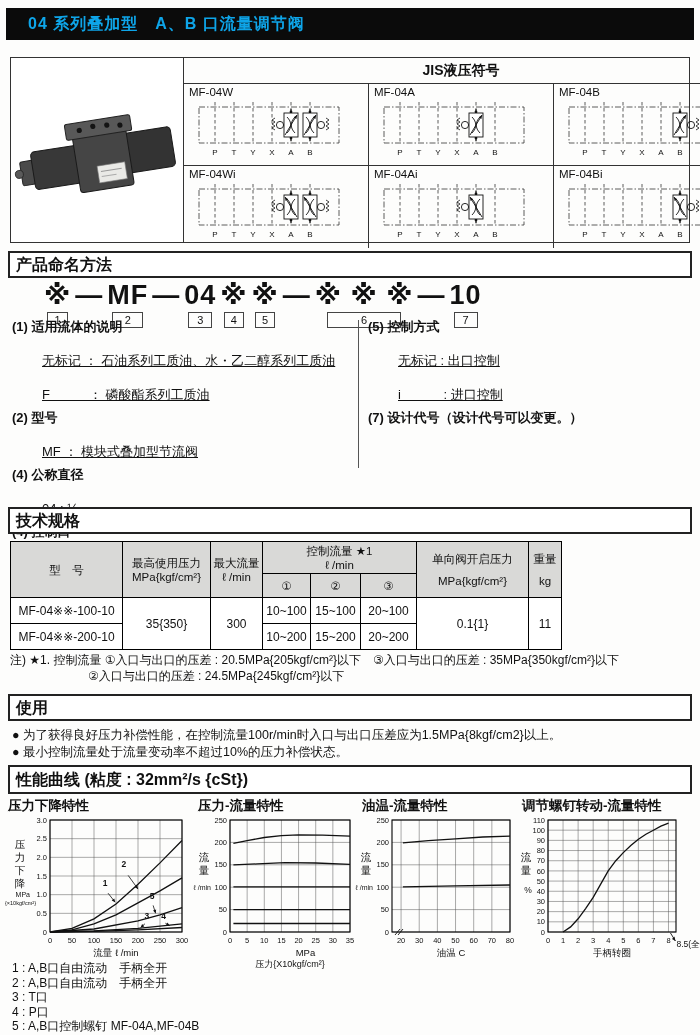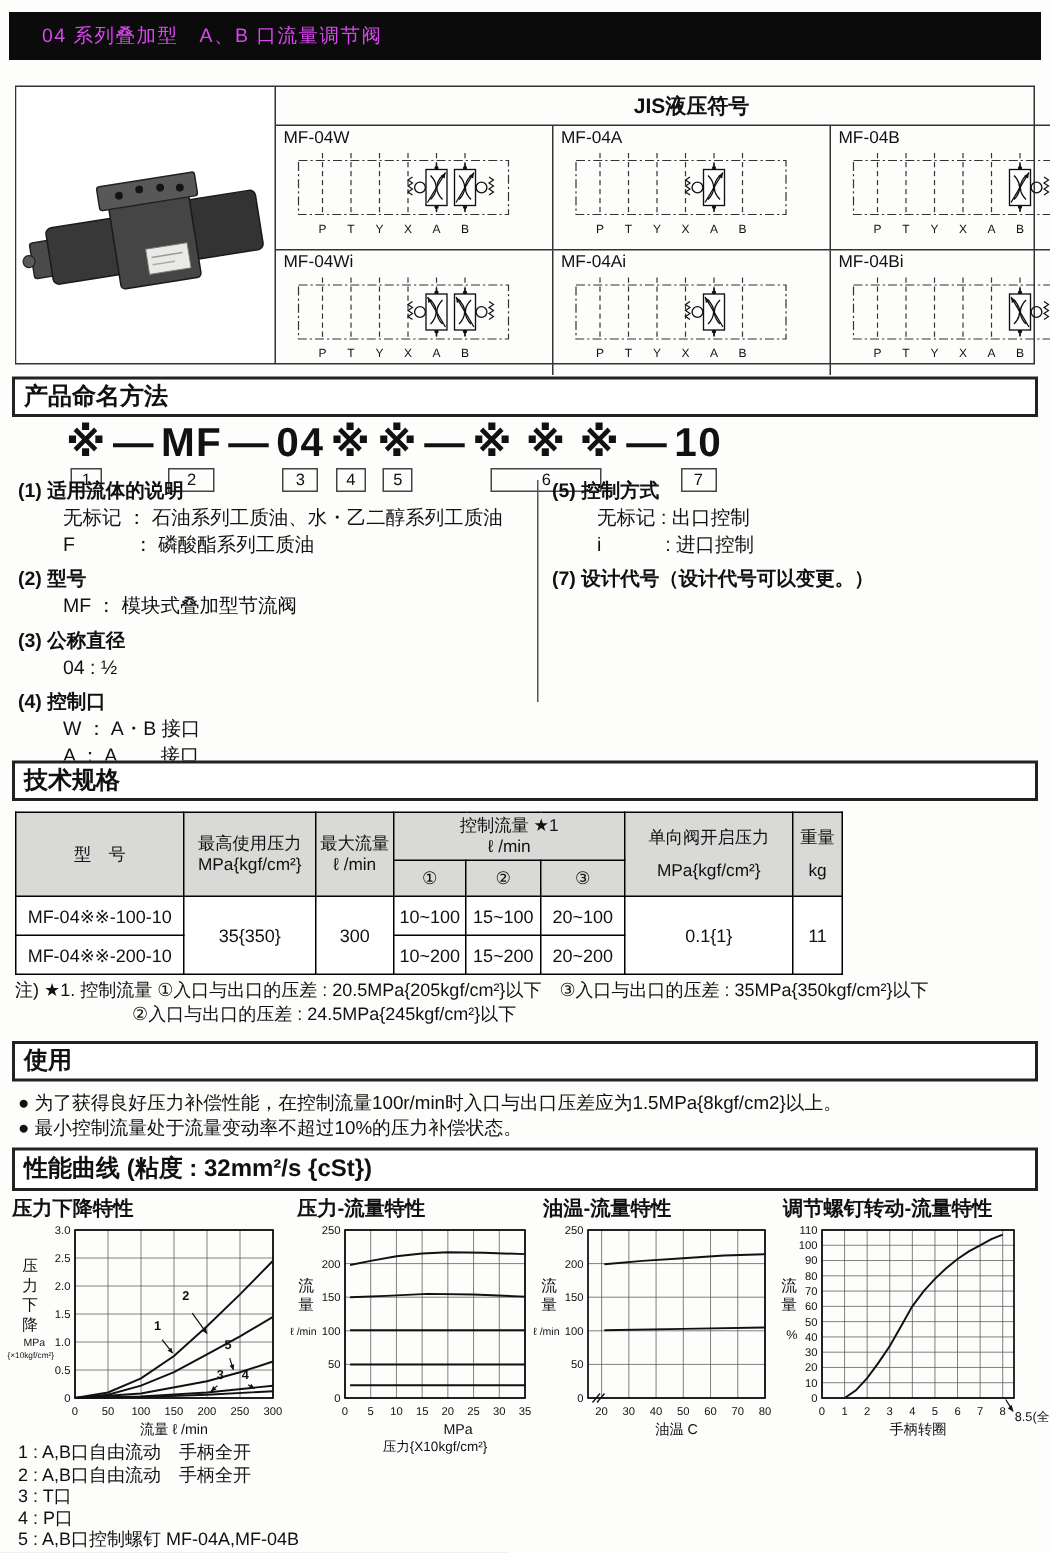--- a/index.html
+++ b/index.html
@@ -1,21 +1,21 @@
 <!DOCTYPE html>
 <html><head>
 <meta charset="utf-8">
 <style>
   html,body{margin:0;padding:0;background:#e9e7e2;}
   .page{position:relative;width:700px;height:1035px;background:#fdfdfc;margin:0 auto;
         font-family:"Liberation Sans","DejaVu Sans",sans-serif;color:#111;overflow:hidden;}
   .abs{position:absolute;}
   
-  .title-bar{left:6px;top:8px;width:688px;height:32px;background:#0b0b0b;color:#d946ef;
-             font-size:13px;font-weight:normal;line-height:32px;padding-left:22px;box-sizing:border-box;letter-spacing:1px;}
+  .title-bar{left:6px;top:8px;width:688px;height:32px;background:#0b0b0b;color:#0ea5e9;
+             font-size:16px;font-weight:bold;line-height:32px;padding-left:22px;box-sizing:border-box;letter-spacing:1px;}
   
   .jis{left:10px;top:57px;width:680px;height:186px;border:1px solid #333;display:flex;box-sizing:border-box;}
   .jis-photo{width:174px;border-right:1px solid #333;box-sizing:border-box;background:#fff;}
   .jis-right{flex:1;display:flex;flex-direction:column;}
   .jis-head{height:25px;border-bottom:1px solid #333;text-align:center;font-size:14px;font-weight:bold;line-height:25px;}
   .jis-grid{flex:1;display:grid;grid-template-columns:1fr 1fr 1fr;grid-template-rows:1fr 1fr;}
   .jis-cell{border-right:1px solid #333;border-bottom:1px solid #333;padding:2px 17px 0 5px;box-sizing:border-box;}
   .jis-cell:nth-child(3n){border-right:none;}
   .jis-cell:nth-child(n+4){border-bottom:none;}
   .jis-label{font-size:11.5px;line-height:13px;}
@@ -24,21 +24,21 @@
          font-size:16px;font-weight:bold;line-height:23px;padding-left:6px;background:#fff;}
   
   .code-block{left:42px;top:281px;display:flex;align-items:flex-start;}
   .seg{display:flex;flex-direction:column;align-items:center;margin:0 2px;}
   .seg-text{font-size:27px;font-weight:bold;line-height:28px;letter-spacing:1px;white-space:pre;}
   .seg-box{margin-top:3px;border:1px solid #444;font-size:11px;line-height:14px;min-width:18px;
            width:75%;text-align:center;box-sizing:border-box;}
   
   .nm-col{font-size:13px;line-height:16px;}
   .nm-title{font-weight:bold;margin-top:7px;}
-  .nm-line{padding-left:30px;margin-top:2px;}
+  .nm-line{padding-left:30px;margin-top:18px;text-decoration:underline;}
   .v-divider{width:0;border-left:1px solid #555;}
   
   table.spec{border-collapse:collapse;table-layout:fixed;}
   table.spec th,table.spec td{border:1px solid #000;text-align:center;vertical-align:middle;padding:1px 0;}
   table.spec th{background:#d9d9d7;font-weight:normal;font-size:11.5px;line-height:14px;}
   table.spec td{background:#fff;font-size:12px;}
   .note{font-size:12px;line-height:15px;}
   
   .bullet{font-size:12.5px;line-height:17px;}
   
@@ -302,21 +302,21 @@
       <div>
         <div class="nm-title">(1) 适用流体的说明</div>
         <div class="nm-line">无标记 ： 石油系列工质油、水・乙二醇系列工质油</div>
         <div class="nm-line">F　　　： 磷酸酯系列工质油</div>
       </div>
       <div>
         <div class="nm-title">(2) 型号</div>
         <div class="nm-line">MF ： 模块式叠加型节流阀</div>
       </div>
       <div>
-        <div class="nm-title">(3) 公称直径</div>
+        <div class="nm-title">(4) 公称直径</div>
         <div class="nm-line">04 : ½</div>
       </div>
       <div>
         <div class="nm-title">(4) 控制口</div>
         <div class="nm-line">W ： A・B 接口</div>
         <div class="nm-line">A ： A　　 接口</div>
         <div class="nm-line">B ： B　　 接口</div>
       </div>
     </div>
   <div class="abs v-divider" style="left:358px;top:320px;height:148px;"></div>

